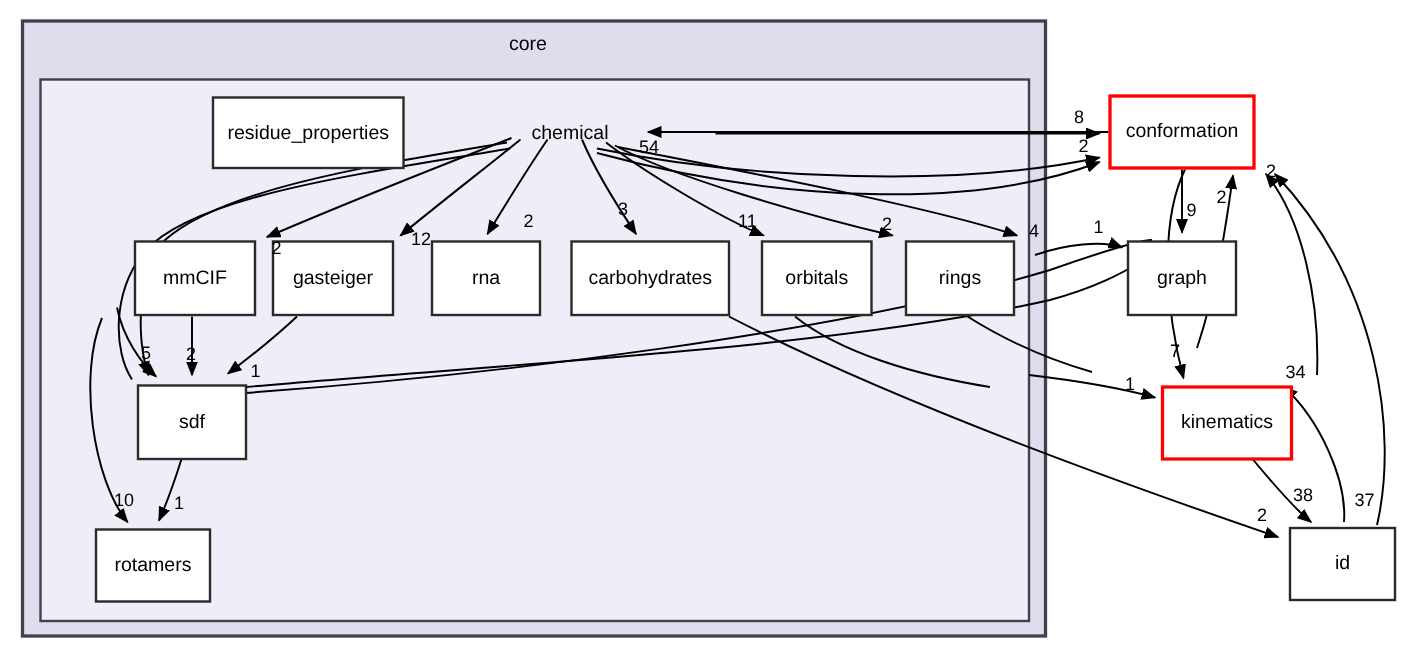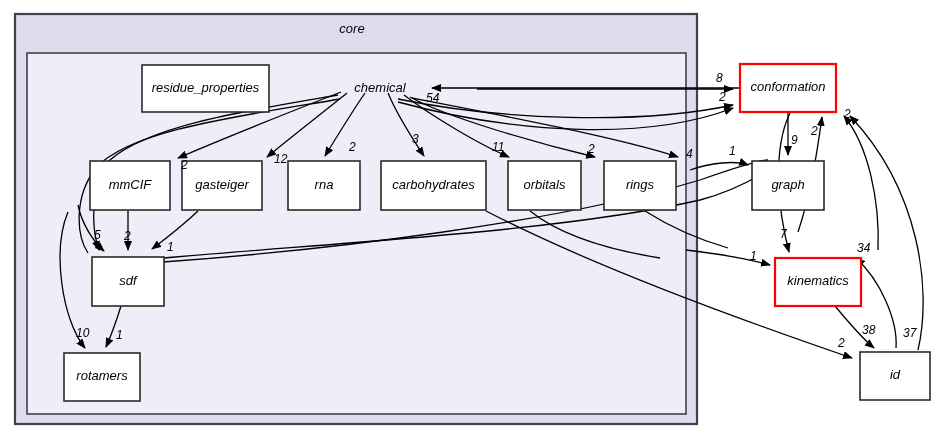--- a/index.html
+++ b/index.html
@@ -7,21 +7,20 @@
     padding: 0;
     background: #ffffff;
   }
   #canvas {
     position: relative;
     width: 938px;
     height: 439px;
     background: #ffffff;
     font-family: "Liberation Sans", sans-serif;
     overflow: hidden;
-    font-style: italic;
   }
   #graph-svg {
     position: absolute;
     left: 0;
     top: 0;
     width: 938px;
     height: 439px;
   }
   .cluster-outer-rect {
     fill: #ddddee;

